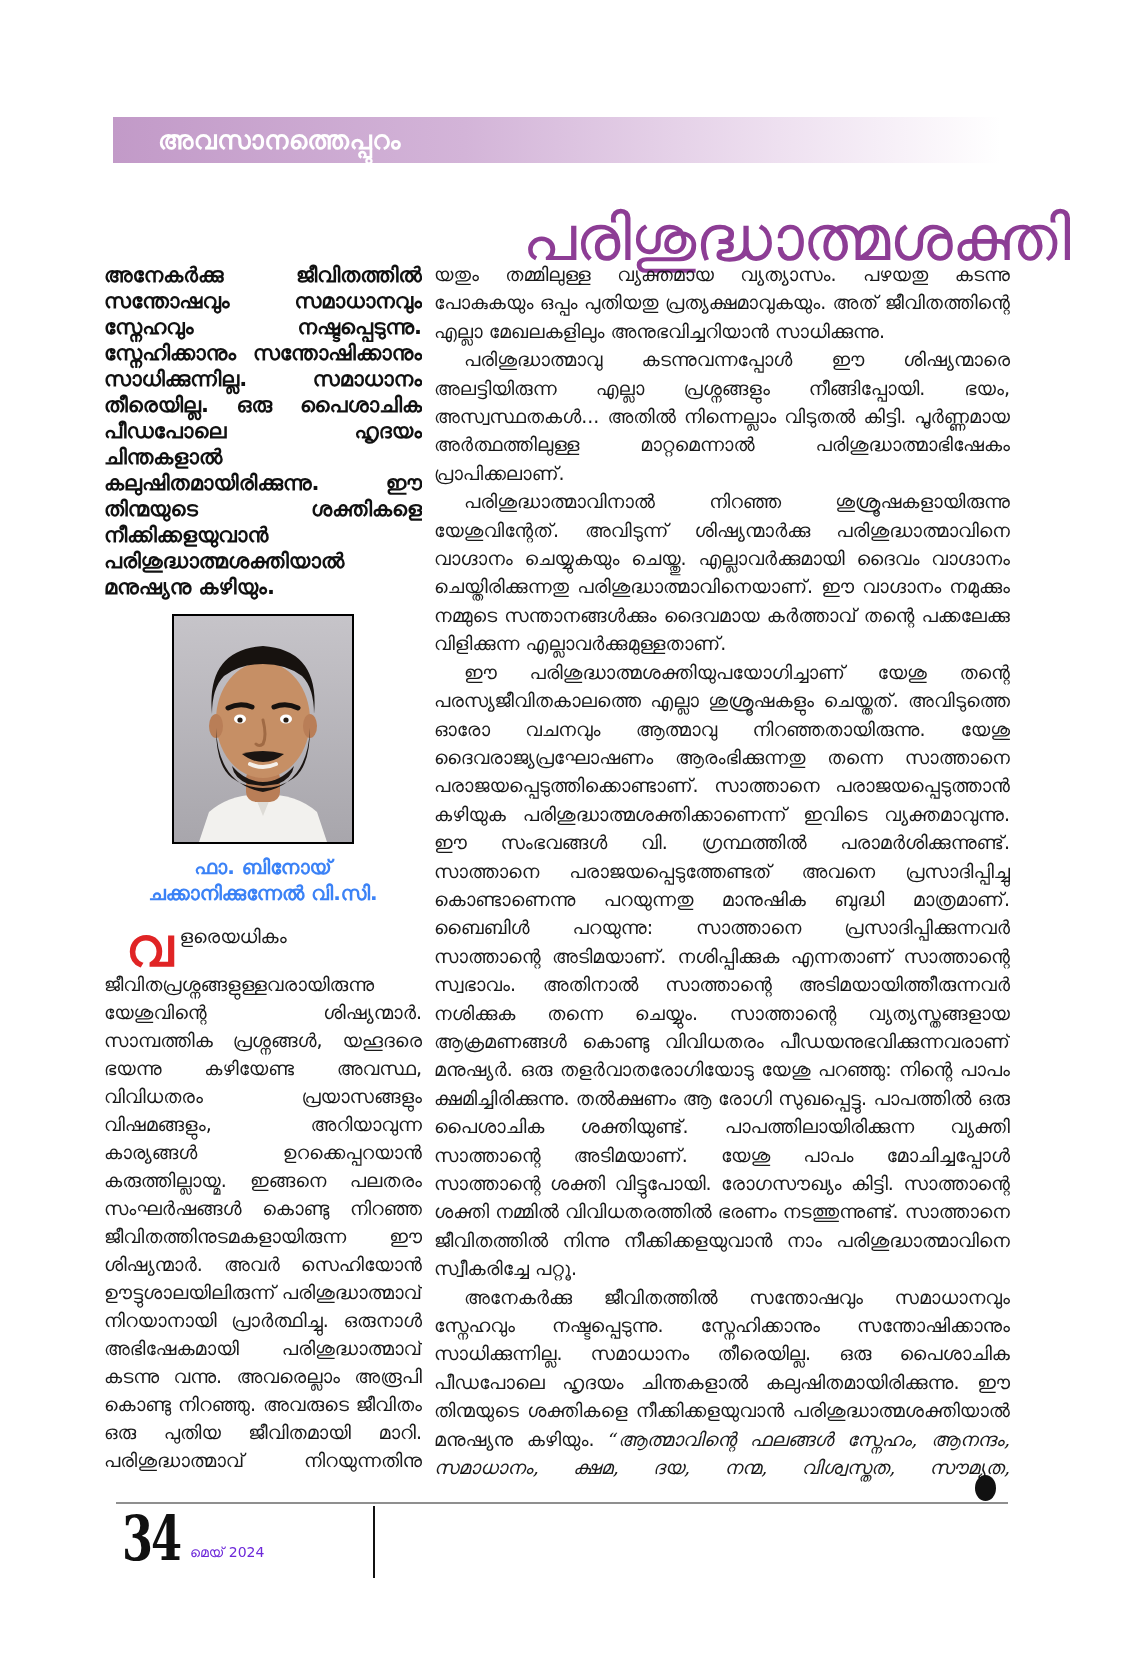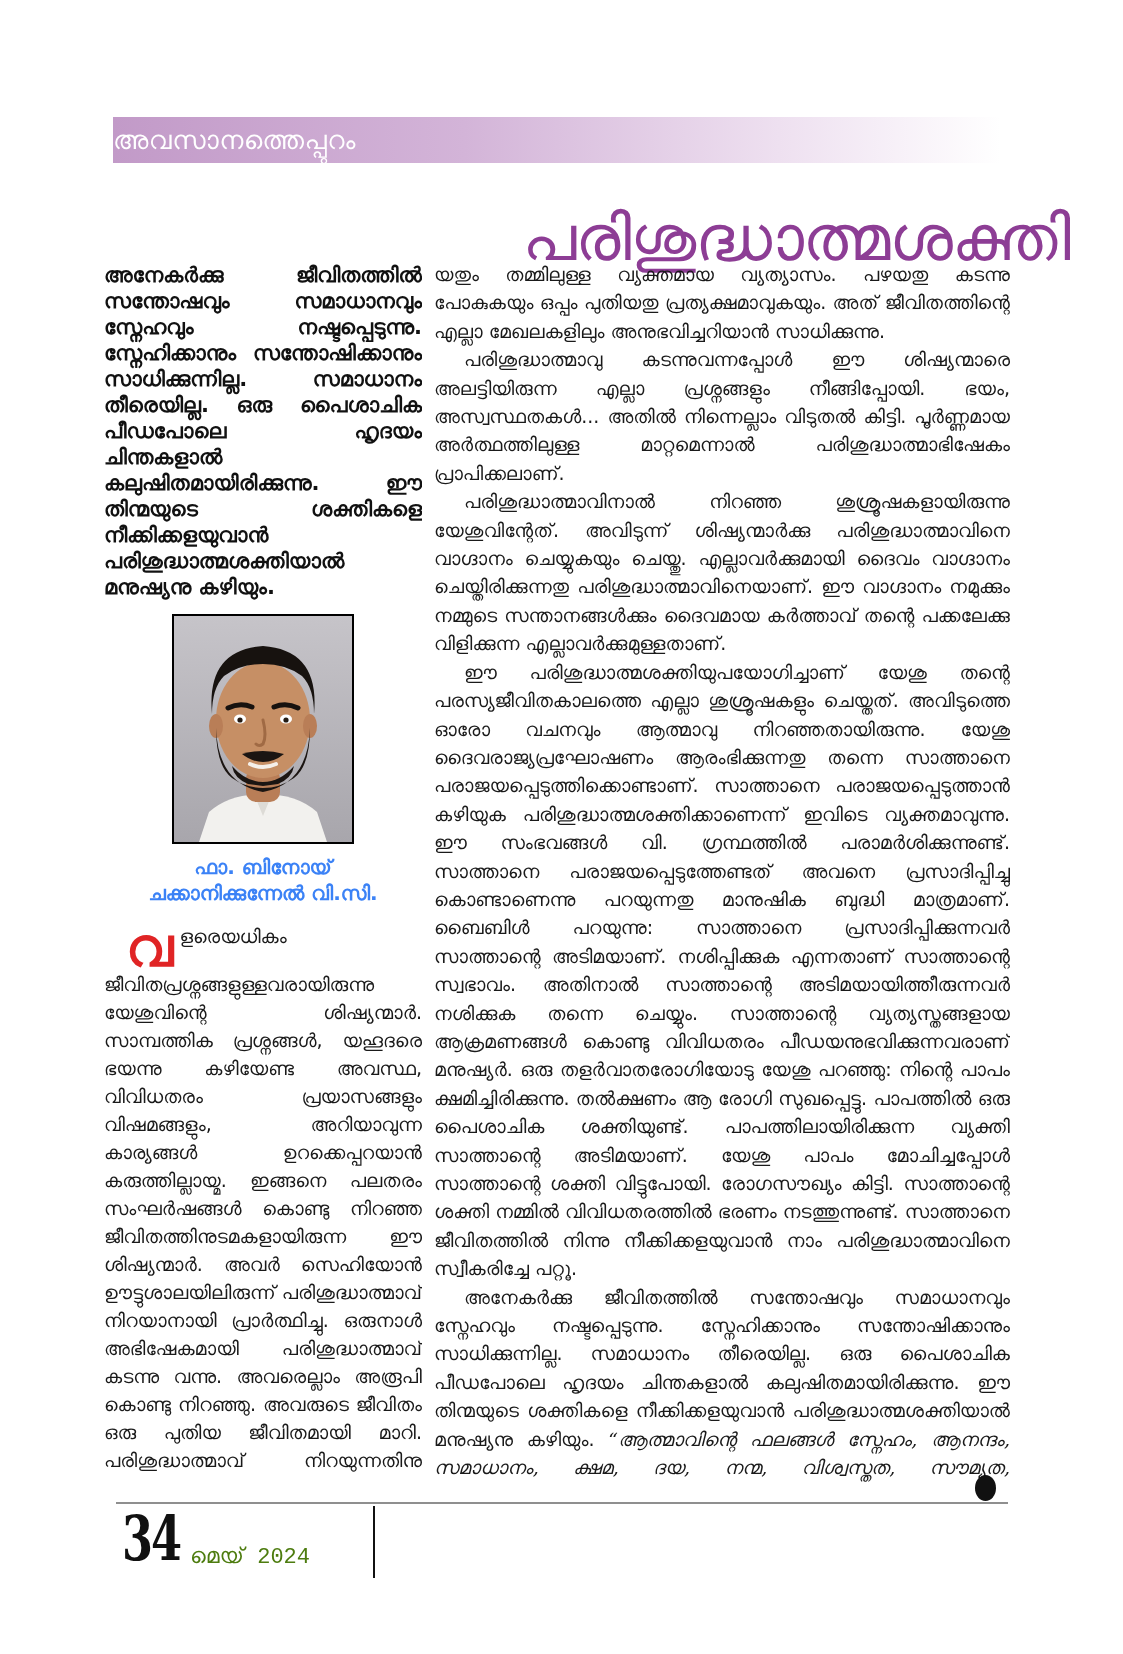--- a/index.html
+++ b/index.html
@@ -12,22 +12,22 @@
   html,body{margin:0;padding:0;background:#ffffff;}
   body{font-family:"DejaVu Sans","Liberation Sans",sans-serif;color:var(--ink);}
   .page{
     position:relative;width:1123px;height:1654px;background:#ffffff;
     overflow:hidden;margin:0 auto;
   }
   
   .kicker-bar{
     position:absolute;left:113px;top:117px;width:925px;height:46px;
     background:linear-gradient(90deg,var(--band-purple) 0%,#d3b4d8 38%,#eee0f0 72%,#ffffff 96%);
-    color:#ffffff;font-weight:normal;font-size:26px;line-height:46px;
-    box-sizing:border-box;letter-spacing:.5px;
+    color:#ffffff;font-weight:bold;font-size:26px;line-height:46px;
+    padding-left:45px;box-sizing:border-box;letter-spacing:.5px;
   }
   .article-title{
     position:absolute;left:110px;top:158px;width:960px;
     color:var(--accent-purple);font-size:63px;font-weight:400;
     letter-spacing:-1px;line-height:1.25;white-space:nowrap;text-align:right;
   }
   
   .left-col{
     position:absolute;left:104px;top:262px;width:318px;height:1215px;overflow:hidden;
   }
@@ -71,21 +71,21 @@
   .page-number{
     position:absolute;left:122px;top:1504px;font-family:"DejaVu Serif","Liberation Serif",serif;
     font-size:62px;font-weight:bold;color:#111;transform:scaleX(.72);transform-origin:left top;
     letter-spacing:-3px;line-height:70px;
   }
   .magazine-name{
     position:absolute;left:188px;top:1511px;color:var(--footer-blue);
     font-weight:bold;font-size:27px;line-height:30px;letter-spacing:.5px;
   }
   .issue-date{
-    position:absolute;left:190px;top:1544px;font-size:22px;color:#4d7c0f;font-family:Liberation Mono, monospace;
+    position:absolute;left:190px;top:1544px;font-size:14px;color:#6d28d9;
   }
   .footer-divider{
     position:absolute;left:373px;top:1506px;width:2px;height:72px;background:#111;
   }
 </style>
 </head>
 <body>
 
 <div class="page">
 

